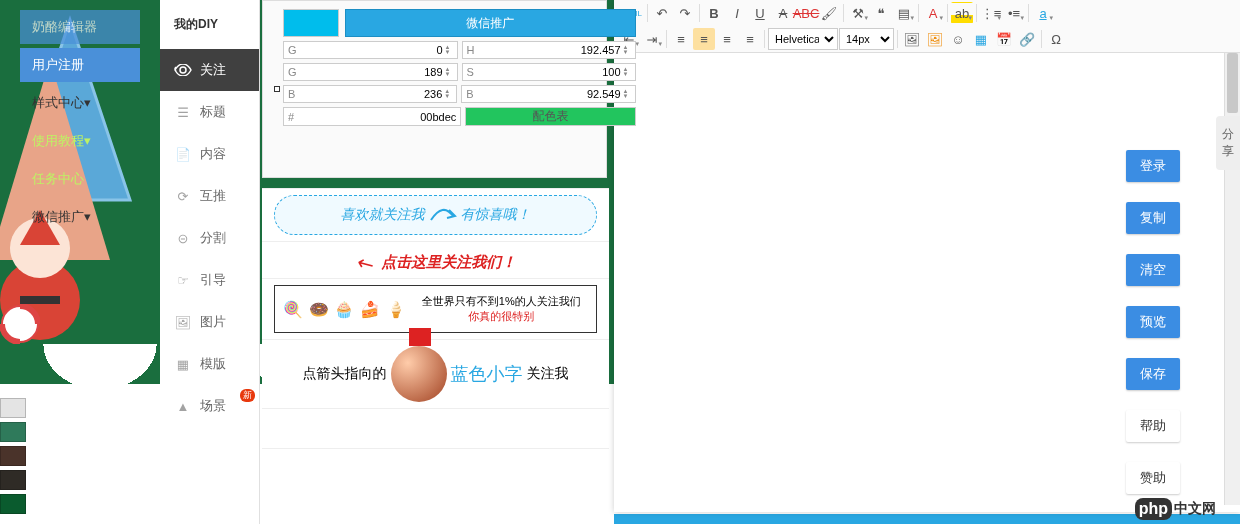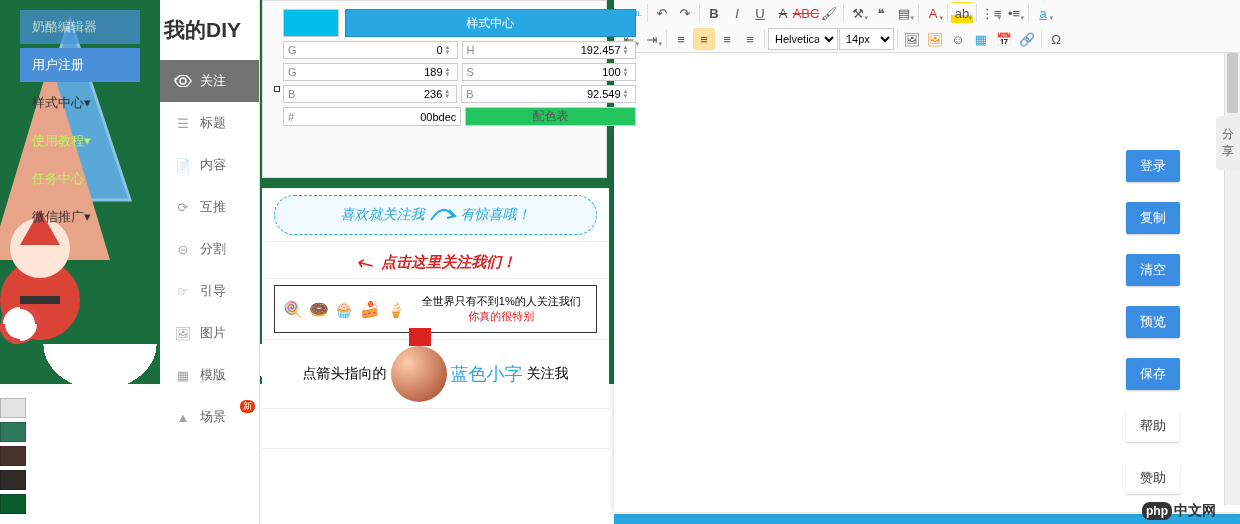--- a/index.html
+++ b/index.html
@@ -15,24 +15,24 @@
     
     .left-nav { position: absolute; left: 20px; top: 10px; width: 120px; z-index: 2; }
     .left-nav-item { background: #4a90d9; color: white; padding: 8px 12px; margin-bottom: 4px; font-size: 13px; text-align: left; cursor: pointer; }
     .left-nav-item.transparent { background: transparent; color: #333; }
     .left-nav-item.red { color: #bef264; }
     
     .color-swatches { position: absolute; left: 0; bottom: 6px; width: 30px; z-index: 2; }
     .swatch { width: 26px; height: 20px; margin-bottom: 4px; border: 1px solid rgba(0,0,0,0.2); }
     
     .diy-panel { position: absolute; left: 160px; top: 0; width: 100px; height: 524px; background: white; border-right: 1px solid #e0e0e0; z-index: 3; }
-    .diy-title { padding: 16px 4px; font-size: 21px; color: #333; font-weight: bold; }
+    .diy-title { padding: 16px 14px; font-size: 12px; color: #333; font-weight: bold; }
     .diy-list { }
     .diy-item { padding: 12px 14px; font-size: 13px; color: #666; cursor: pointer; display: flex; align-items: center; gap: 8px; position: relative; }
-    .diy-item.active { background: #737373; color: white; }
+    .diy-item.active { background: #404040; color: white; }
     .diy-icon { width: 18px; height: 18px; display: inline-flex; align-items: center; justify-content: center; opacity: 0.6; }
     .diy-item.active .diy-icon { opacity: 1; }
     .new-badge { position: absolute; top: 4px; right: 4px; background: #e8380d; color: white; font-size: 9px; padding: 0 3px; border-radius: 6px; }
     
     .color-picker-panel { position: absolute; left: 262px; top: 0; width: 345px; background: #fafafa; border: 1px solid #ddd; z-index: 4; padding: 8px; }
     .cp-row { display: flex; gap: 6px; }
     .cp-gradient { width: 145px; height: 160px; background: linear-gradient(to bottom, transparent, black), linear-gradient(to right, white, #00bdec); position: relative; cursor: crosshair; }
     .cp-gradient::after { content: ''; position: absolute; top: 6px; right: 12px; width: 8px; height: 8px; border: 1px solid white; border-radius: 50%; }
     .cp-hue { width: 18px; height: 160px; background: linear-gradient(to bottom, red, yellow, lime, cyan, blue, magenta, red); cursor: pointer; position: relative; }
     .cp-hue::after { content: ''; position: absolute; left: -3px; right: -3px; top: 48%; height: 4px; background: rgba(255,255,255,0.5); border: 1px solid #333; }
@@ -75,21 +75,21 @@
     .editor-scrollbar { position: absolute; right: 0; top: 0; bottom: 0; width: 16px; background: #f0f0f0; border-left: 1px solid #ddd; }
     .editor-scrollbar::before { content: ''; position: absolute; top: 0; left: 2px; right: 2px; height: 60px; background: #c8c8c8; border-radius: 2px; }
     
     .right-actions { position: absolute; right: 60px; top: 150px; z-index: 5; display: flex; flex-direction: column; gap: 20px; }
     .action-btn { background: #3b8de3; color: white; padding: 7px 14px; font-size: 13px; cursor: pointer; border-radius: 2px; box-shadow: 0 1px 2px rgba(0,0,0,0.2); }
     .action-btn.white { background: white; color: #333; }
     
     .share-tab { position: absolute; right: 0; top: 116px; width: 24px; padding: 10px 4px; background: #eee; color: #666; font-size: 12px; text-align: center; z-index: 5; cursor: pointer; border-radius: 4px 0 0 4px; }
     
     .logo { position: absolute; right: 24px; bottom: 4px; z-index: 6; display: flex; align-items: center; gap: 2px; }
-    .logo-badge { background: #333; color: white; font-size: 12px; padding: 2px 4px; border-radius: 8px; font-weight: bold; }
+    .logo-badge { background: #333; color: white; font-size: 16px; padding: 2px 4px; border-radius: 8px; font-weight: bold; }
     .logo-text { font-size: 14px; font-weight: bold; color: #333; }
     
     .bottom-bar { position: absolute; left: 614px; right: 0; bottom: 0; height: 10px; background: #29a7e2; z-index: 2; }
 
     .candy { position: absolute; left: 0; bottom: 180px; width: 40px; height: 40px; z-index: 1; }
   </style>
 </head>
 <body>
 
 <div class="bg-decoration">
@@ -182,21 +182,21 @@
   </div>
 </div>
 
 <div class="color-picker-panel">
   <div class="cp-row">
     <div class="cp-gradient"></div>
     <div class="cp-hue"></div>
     <div class="cp-right">
       <div class="cp-preview-row">
         <div class="cp-preview"></div>
-        <div class="cp-btn">样式中心</div>
+        <div class="cp-btn">微信推广</div>
       </div>
       <div class="cp-input-row">
         <div class="cp-field">
             <span class="cp-label">G</span>
             <input class="cp-val" value="0" style="">
             <span class="cp-spinner">
               <span class="cp-spin">▲</span>
               <span class="cp-spin">▼</span>
             </span>
           </div>

